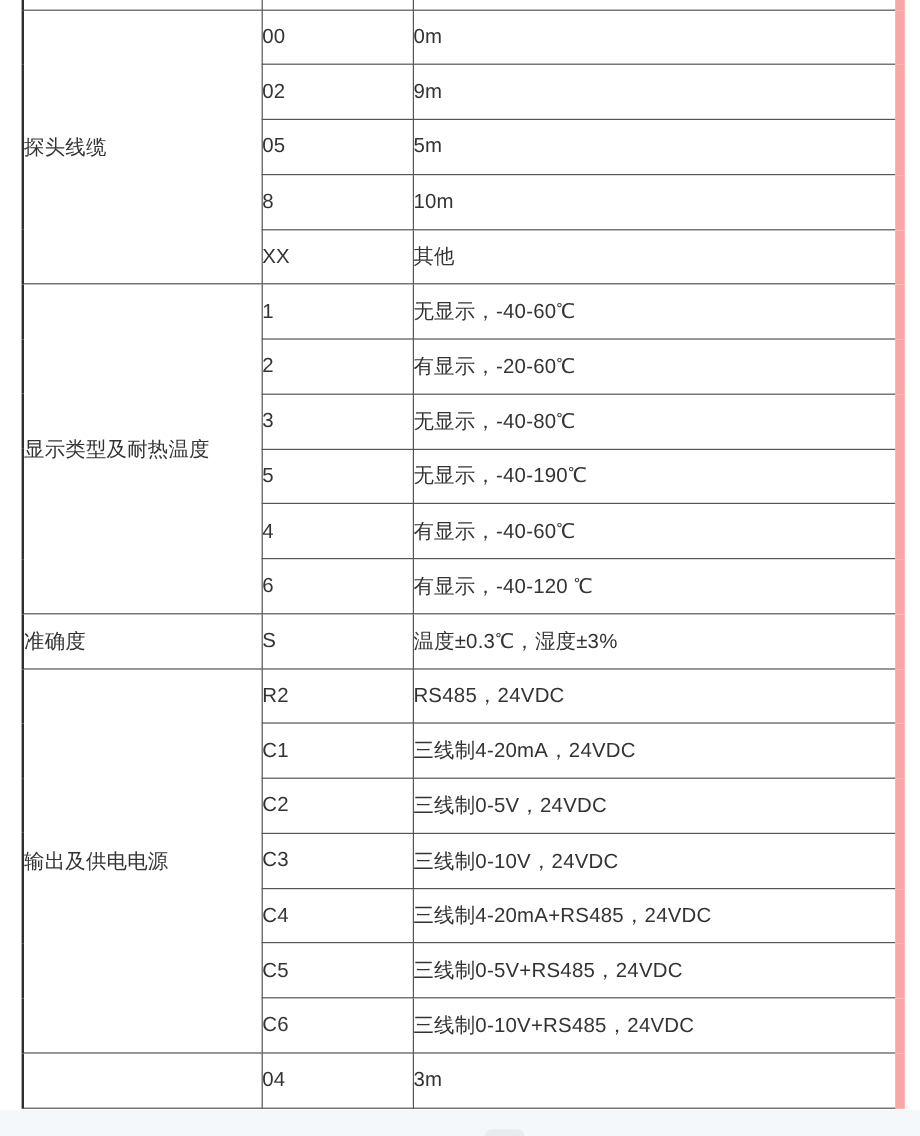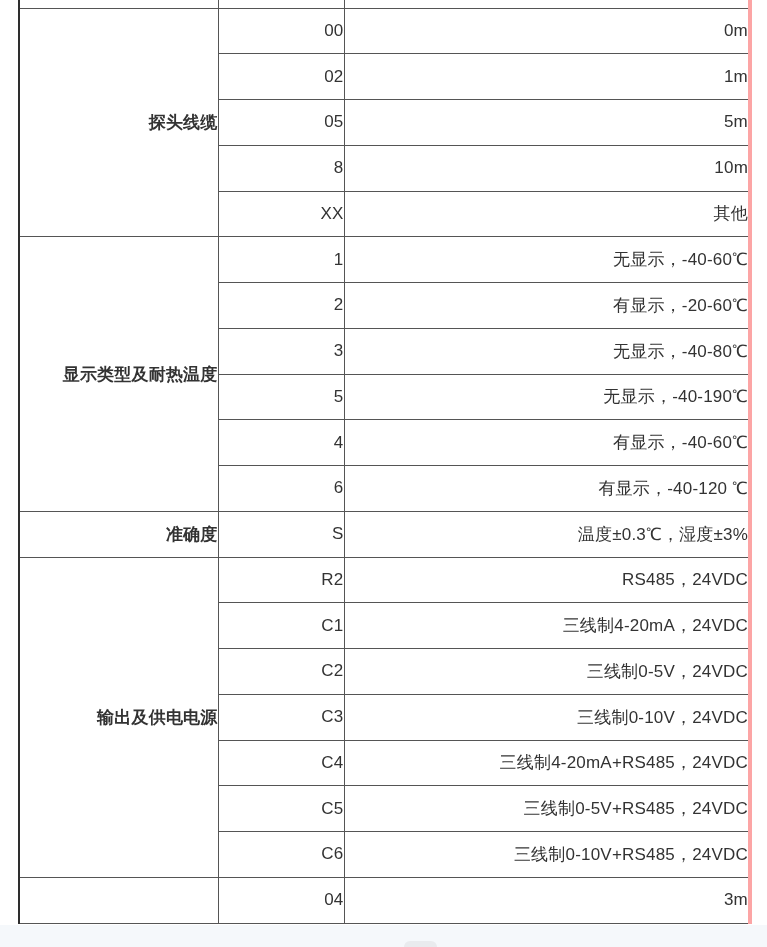--- a/index.html
+++ b/index.html
@@ -15,30 +15,30 @@
     position: absolute;
     left: 18px;
     top: 0;
     width: 731px;
     border-collapse: collapse;
     table-layout: fixed;
   }
   table.spec td {
     border: 1px solid #555555;
     padding: 0;
-    text-align: right;
+    text-align: left;
     vertical-align: middle;
     font-size: 17px;
     color: #333333;
     letter-spacing: 0.2px;
     overflow: hidden;
     white-space: nowrap;
   }
-  table.spec td.cat  { border-left: 2px solid #2e2e2e; font-weight: bold; }
-  table.spec td.desc { border-right: 4px solid #fca5a5; }
+  table.spec td.cat  { border-left: 2px solid #2e2e2e; }
+  table.spec td.desc { border-right: 8px solid #fca5a5; }
   tr.partial { height: 8px; }
   tr.partial td { border-top: none; }
   tr.r { height: 45.75px; }
   td.open-bottom { border-bottom: none; }
   .page-strip {
     position: absolute;
     left: 0;
     top: 925px;
     width: 767px;
     height: 22px;
@@ -73,21 +73,21 @@
       <td class="desc"></td>
     </tr>
 
     <tr class="r">
       <td class="cat" rowspan="5">探头线缆</td>
       <td class="code">00</td>
       <td class="desc">0m</td>
     </tr>
     <tr class="r">
       <td class="code">02</td>
-      <td class="desc">1m</td>
+      <td class="desc">9m</td>
     </tr>
     <tr class="r">
       <td class="code">05</td>
       <td class="desc">5m</td>
     </tr>
     <tr class="r">
       <td class="code">8</td>
       <td class="desc">10m</td>
     </tr>
     <tr class="r">

